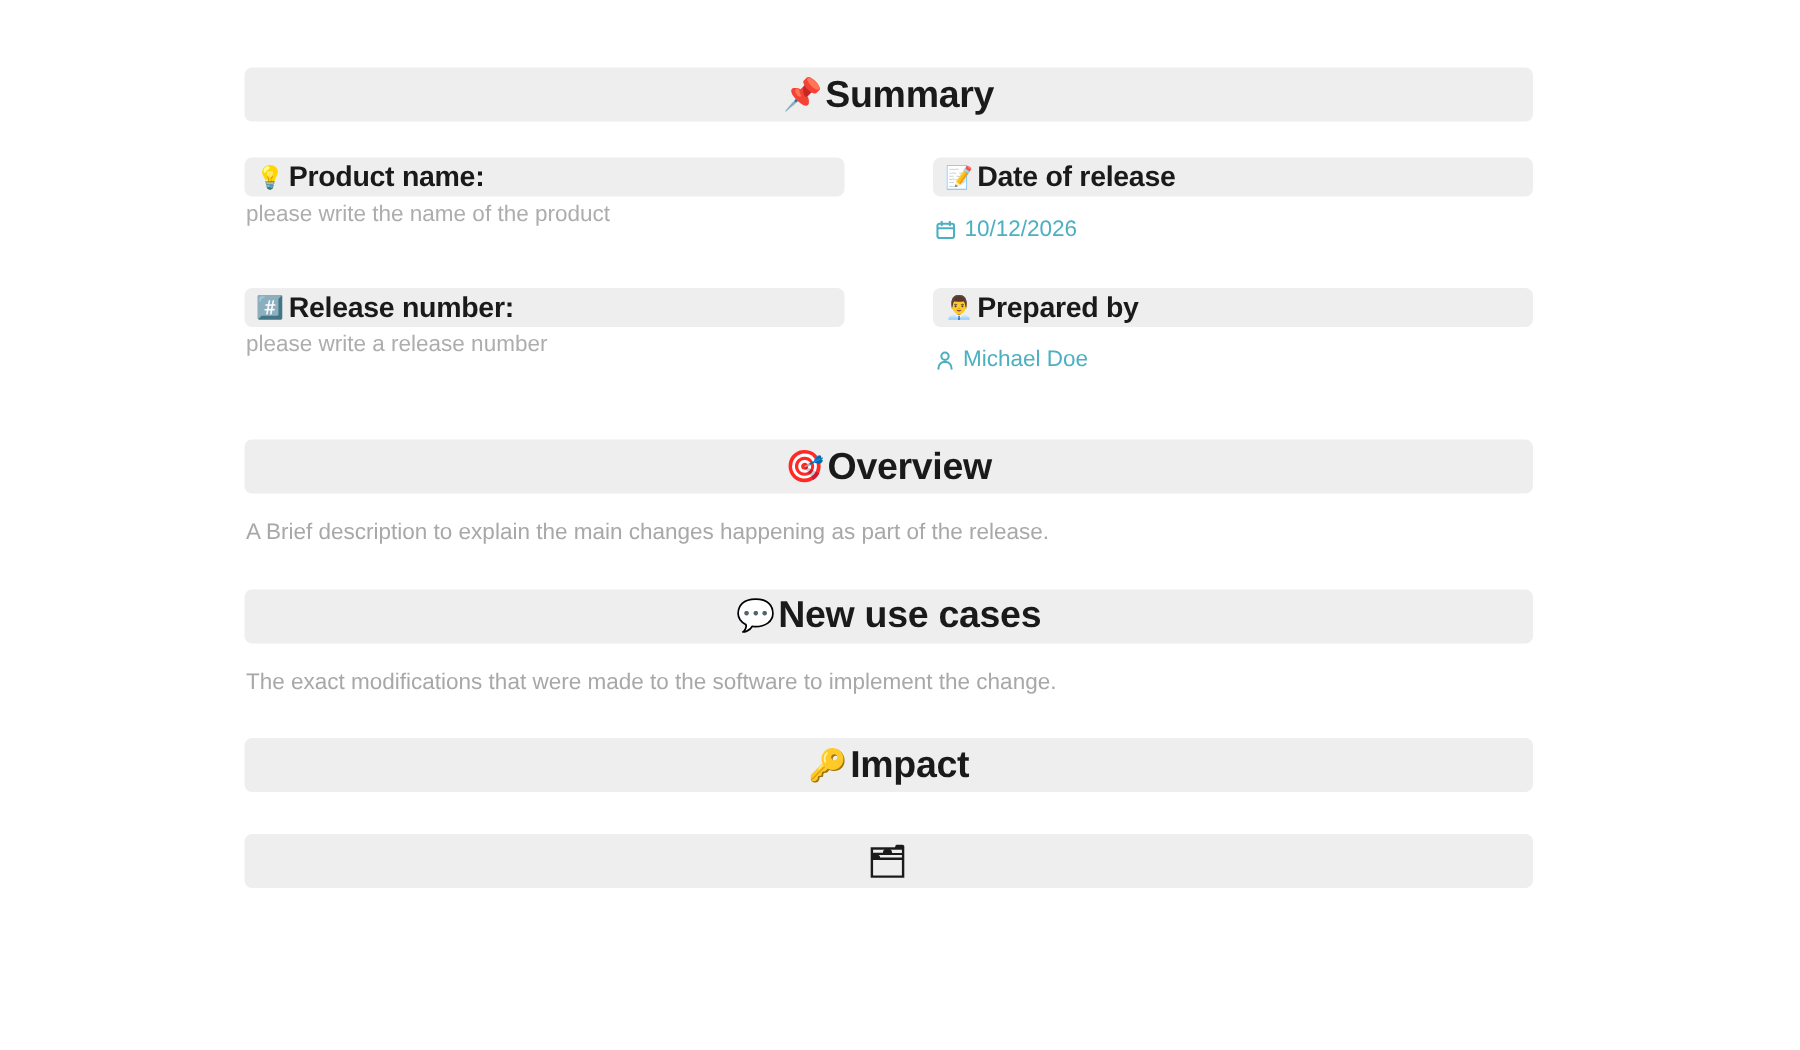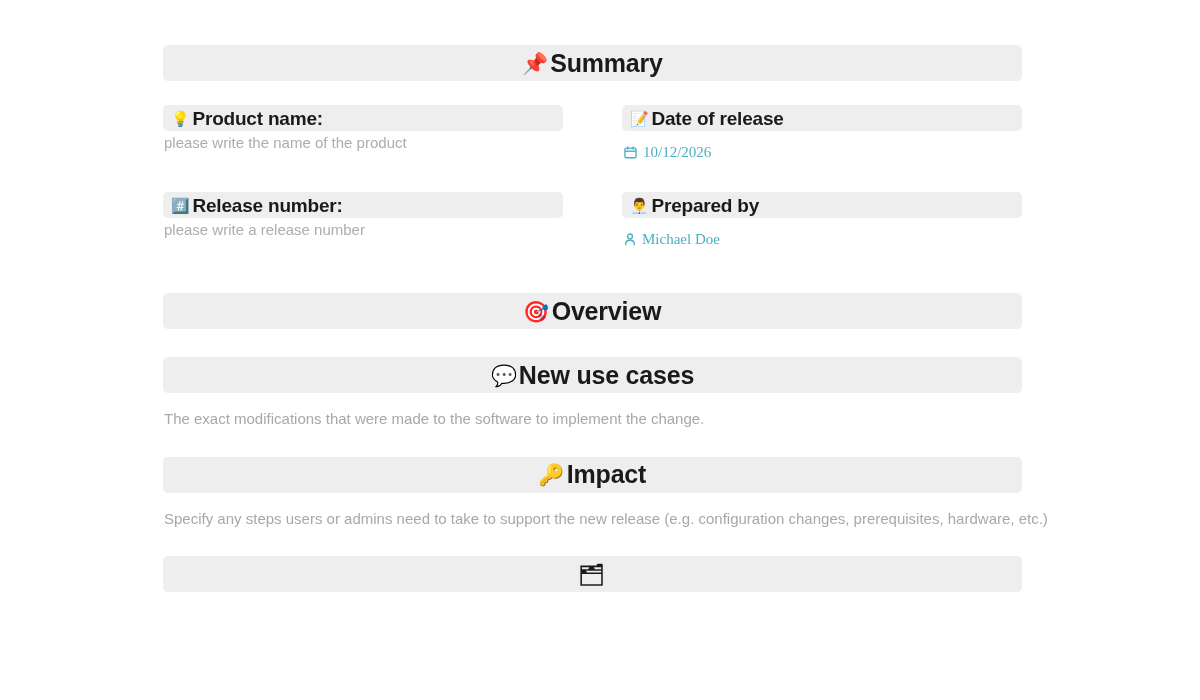--- a/index.html
+++ b/index.html
@@ -104,29 +104,28 @@
     color: #a8a8a8;
     margin-top: 16px;
     padding-left: 1px;
     line-height: 1.3;
     white-space: nowrap;
   }
 
   
   .value-row {
     display: flex;
-    align-items: center;
+    align-items: flex-end;
     gap: 6px;
     margin-top: 14px;
     padding-left: 2px;
     font-size: 15px;
     color: #4cb0c2;
     line-height: 1;
     white-space: nowrap;
-    font-family: Liberation Serif, serif;
   }
   .value-row svg {
     display: block;
     flex: 0 0 auto;
   }
 
   
   .section {
     margin-top: 28px;
   }
@@ -211,40 +210,40 @@
 
   </div>
 
   <div class="section-first">
     <div class="bar bar-wide">
       <div class="bar-title">
         <span class="emoji">🎯</span>
         <span>Overview</span>
       </div>
     </div>
+    <div class="desc">A Brief description to explain the main changes happening as part of the release.</div>
   </div>
 
   <div class="section">
     <div class="bar bar-wide">
       <div class="bar-title">
         <span class="emoji">💬</span>
         <span>New use cases</span>
       </div>
     </div>
     <div class="desc">The exact modifications that were made to the software to implement the change.</div>
   </div>
 
   <div class="section">
     <div class="bar bar-wide">
       <div class="bar-title">
         <span class="emoji">🔑</span>
         <span>Impact</span>
       </div>
     </div>
-    <div class="desc">Specify any steps users or admins need to take to support the new release (e.g. configuration changes, prerequisites, hardware, etc.)</div>
   </div>
 
   <div class="section">
     <div class="bar bar-wide">
       <div class="bar-title">
         <span class="emoji">🗂</span>
       </div>
     </div>
   </div>
 

